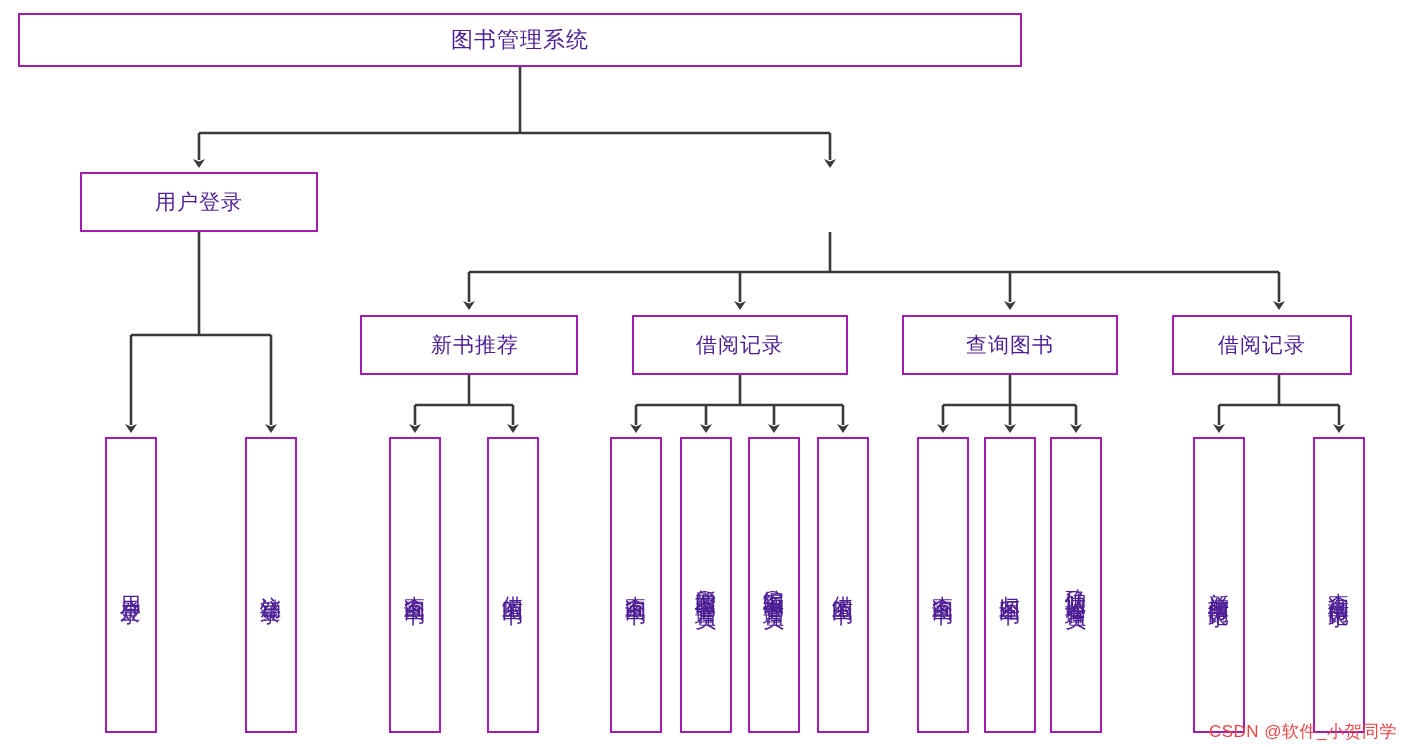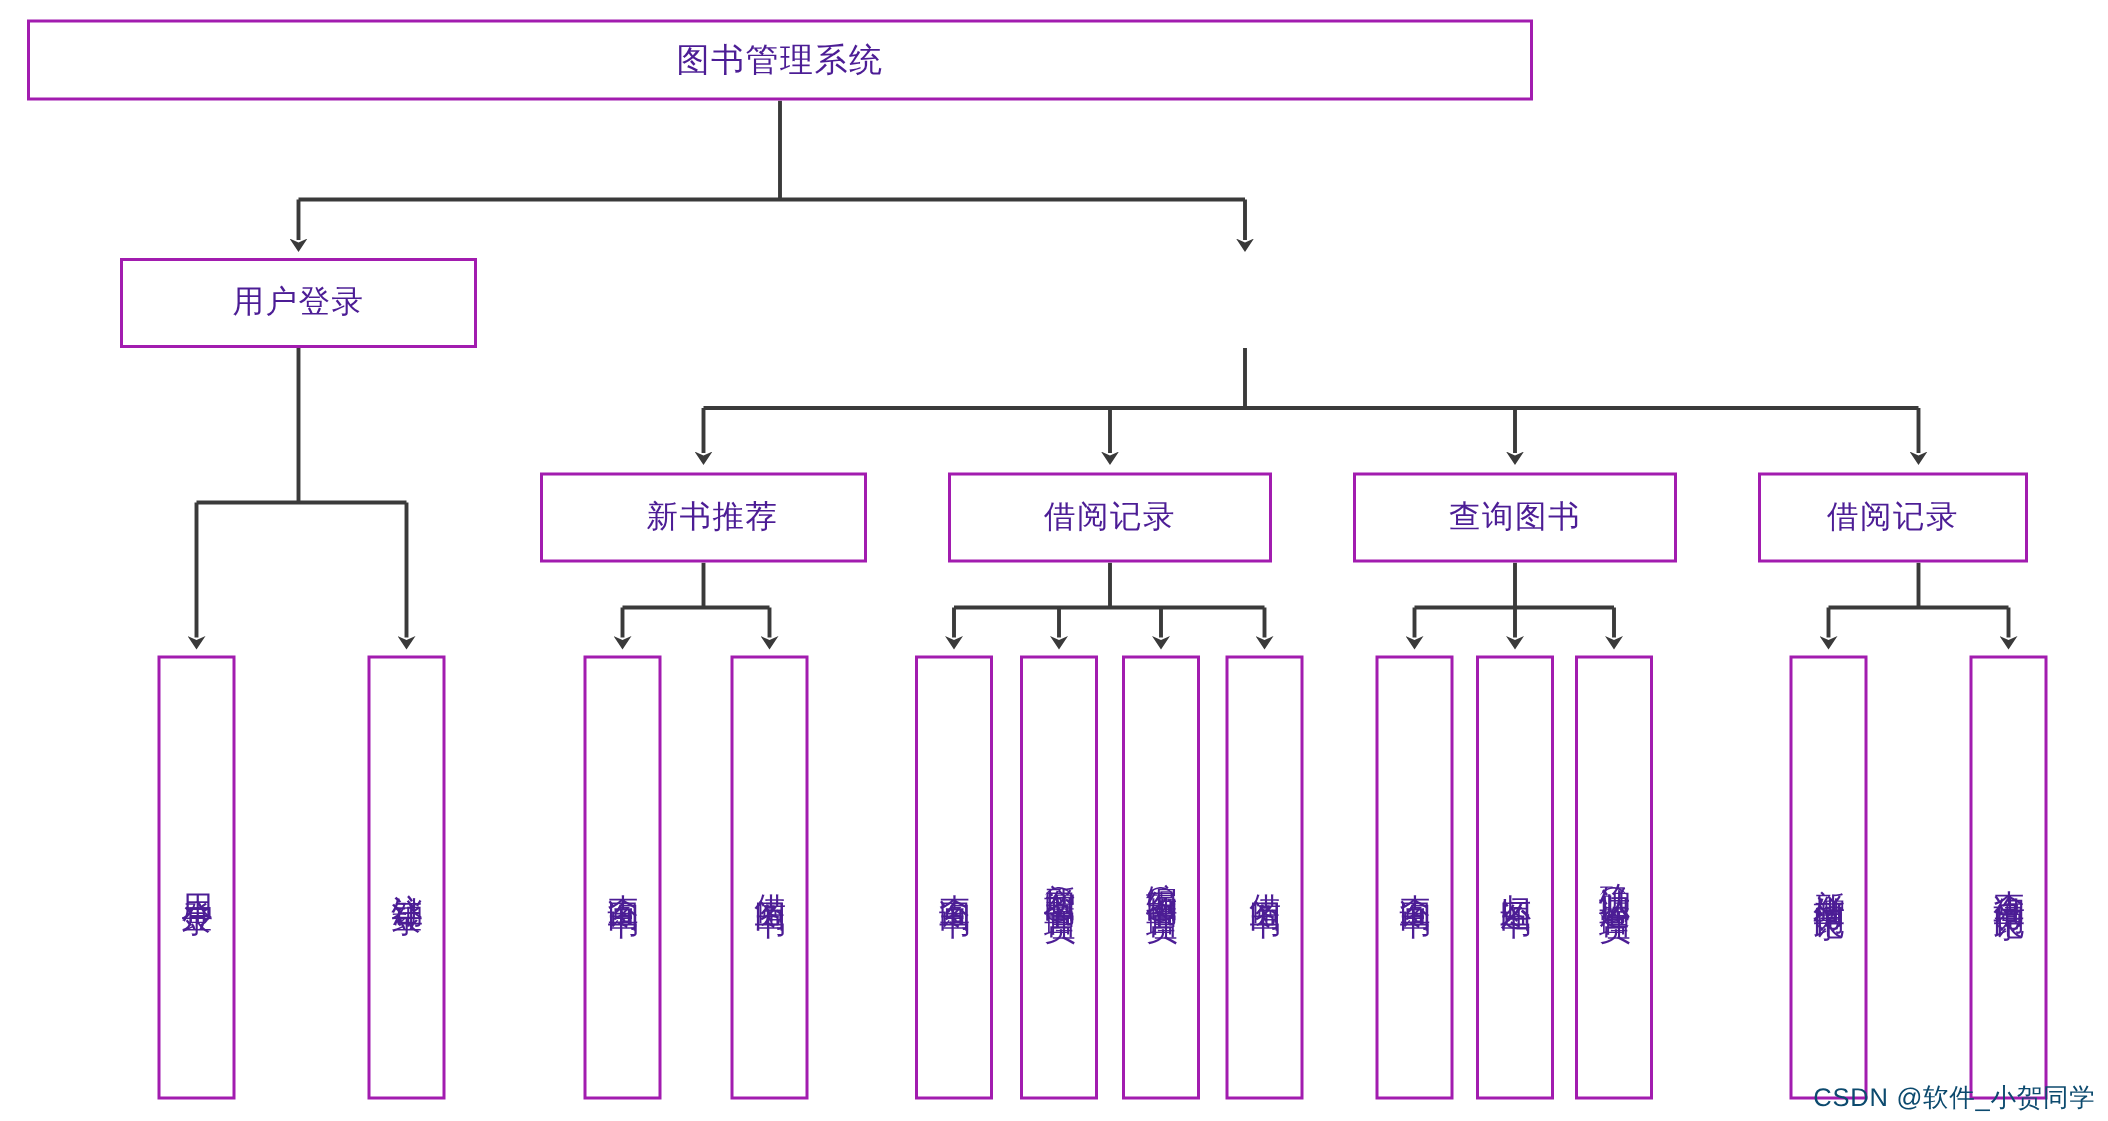--- a/index.html
+++ b/index.html
@@ -47,21 +47,21 @@
     letter-spacing:3px;
     line-height:1;
     max-height:280px;
   }
 
   #watermark{
     position:absolute;
     right:8px;
     bottom:4px;
     font-size:17px;
-    color:#0c4a6e;
+    color:#ef4444;
     letter-spacing:0.5px;
     white-space:nowrap;
     pointer-events:none;
   }
 </style>
 </head>
 <body>
 
 <div id="canvas">
 

